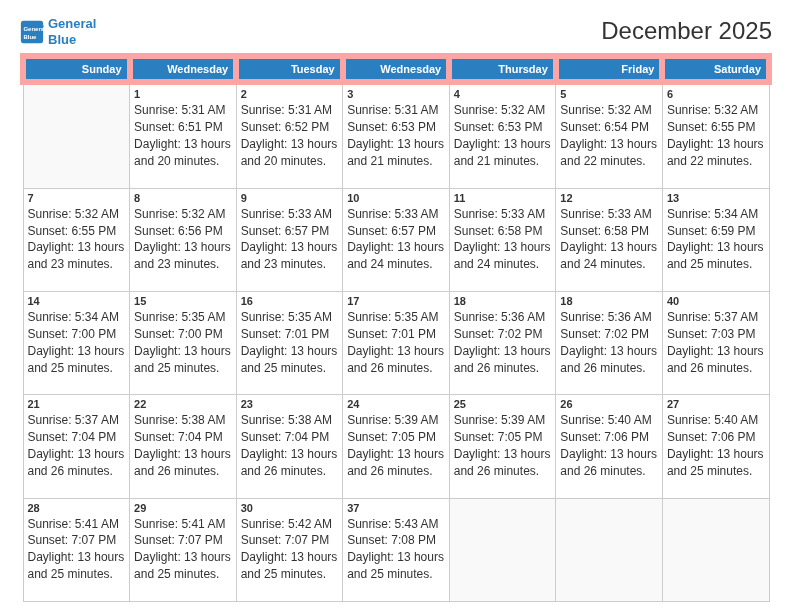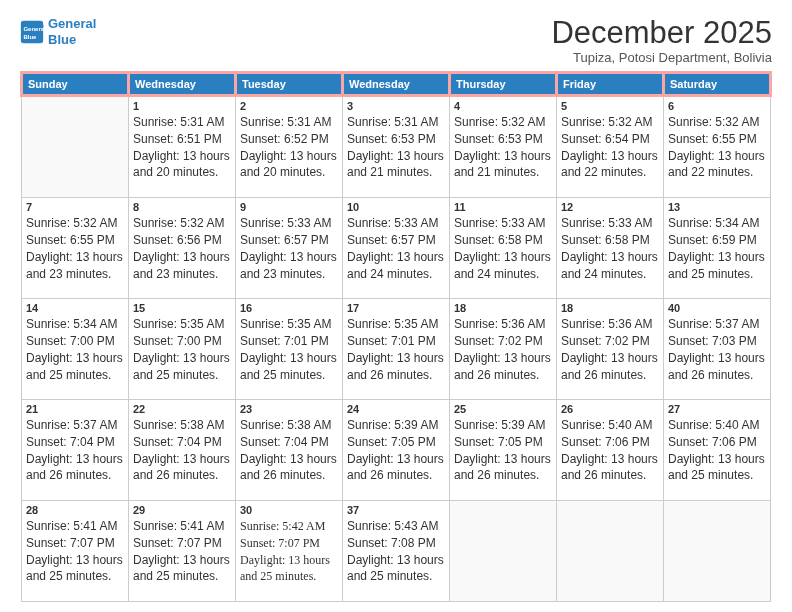--- a/index.html
+++ b/index.html
@@ -13,21 +13,21 @@
     .page {
       width: 792px;
       height: 612px;
       padding: 16px 20px 10px 20px;
       display: flex;
       flex-direction: column;
     }
     .header {
       display: flex;
       justify-content: space-between;
-      align-items: flex-start;
+      align-items: center;
       margin-bottom: 6px;
     }
     .logo {
       display: flex;
       align-items: center;
       gap: 4px;
     }
     .logo-text {
       font-size: 13px;
       font-weight: bold;
@@ -38,43 +38,43 @@
       color: #2a7fc1;
     }
     .logo-icon {
       width: 24px;
       height: 24px;
     }
     .title-block {
       text-align: right;
     }
     .month-year {
-      font-size: 31px;
+      font-size: 24px;
       font-weight: normal;
       color: #333;
       line-height: 1.1;
     }
     .location {
       font-size: 13px;
       color: #555;
     }
     .calendar-table {
       width: 100%;
       border-collapse: collapse;
       flex: 1;
       table-layout: fixed;
     }
     .calendar-table th {
       background-color: #2a7fc1;
       color: #fff;
       font-size: 11px;
       font-weight: bold;
       padding: 4px 5px;
-      text-align: left;
-      border: 3px solid #fca5a5;
+      text-align: right;
+      border: 6px solid #fca5a5;
     }
     .calendar-table td {
       border: 1px solid #ccc;
       vertical-align: top;
       padding: 3px 4px;
       font-size: 8.5px;
       color: #333;
       height: 88px;
     }
     .calendar-table td.empty {
@@ -107,21 +107,20 @@
       </svg>
       <div>
         <div class="logo-text">
           <span>General</span><br>
           <span style="color:#2a7fc1">Blue</span>
         </div>
       </div>
     </div>
     <div class="title-block">
       <div class="month-year">December 2025</div>
-      <div class="location">Tupiza, Potosi Department, Bolivia</div>
     </div>
   </div>
 
   <table class="calendar-table">
     <thead>
       <tr>
         <th>Sunday</th>
         <th>Wednesday</th>
         <th>Tuesday</th>
         <th>Wednesday</th>
@@ -339,21 +338,21 @@
           </td>
           <td>
             <span class="day-number">29</span>
             <div class="day-info" style="white-space: pre-line;">Sunrise: 5:41 AM
 Sunset: 7:07 PM
 Daylight: 13 hours
 and 25 minutes.</div>
           </td>
           <td>
             <span class="day-number">30</span>
-            <div class="day-info" style="white-space: pre-line; font-family: Liberation Serif, serif;">Sunrise: 5:42 AM
+            <div class="day-info" style="white-space: pre-line;">Sunrise: 5:42 AM
 Sunset: 7:07 PM
 Daylight: 13 hours
 and 25 minutes.</div>
           </td>
           <td>
             <span class="day-number">37</span>
             <div class="day-info" style="white-space: pre-line;">Sunrise: 5:43 AM
 Sunset: 7:08 PM
 Daylight: 13 hours
 and 25 minutes.</div>

